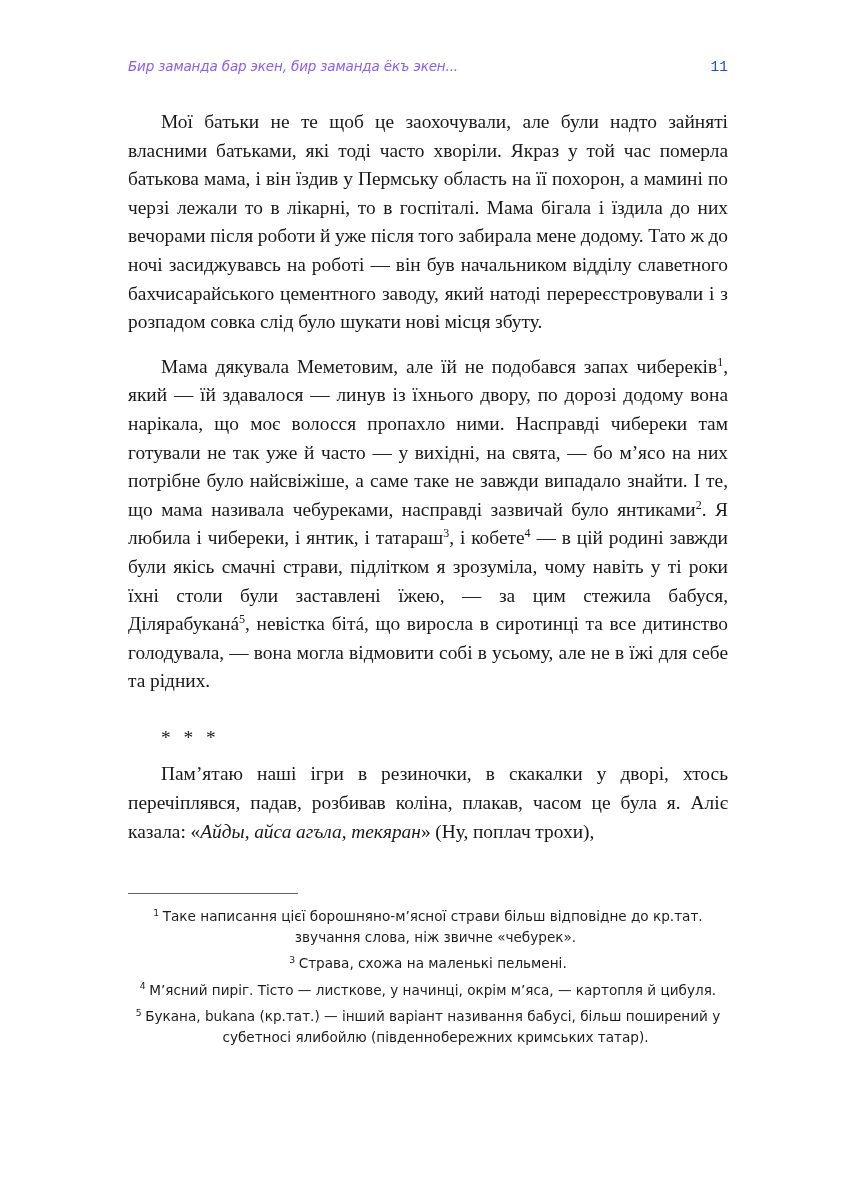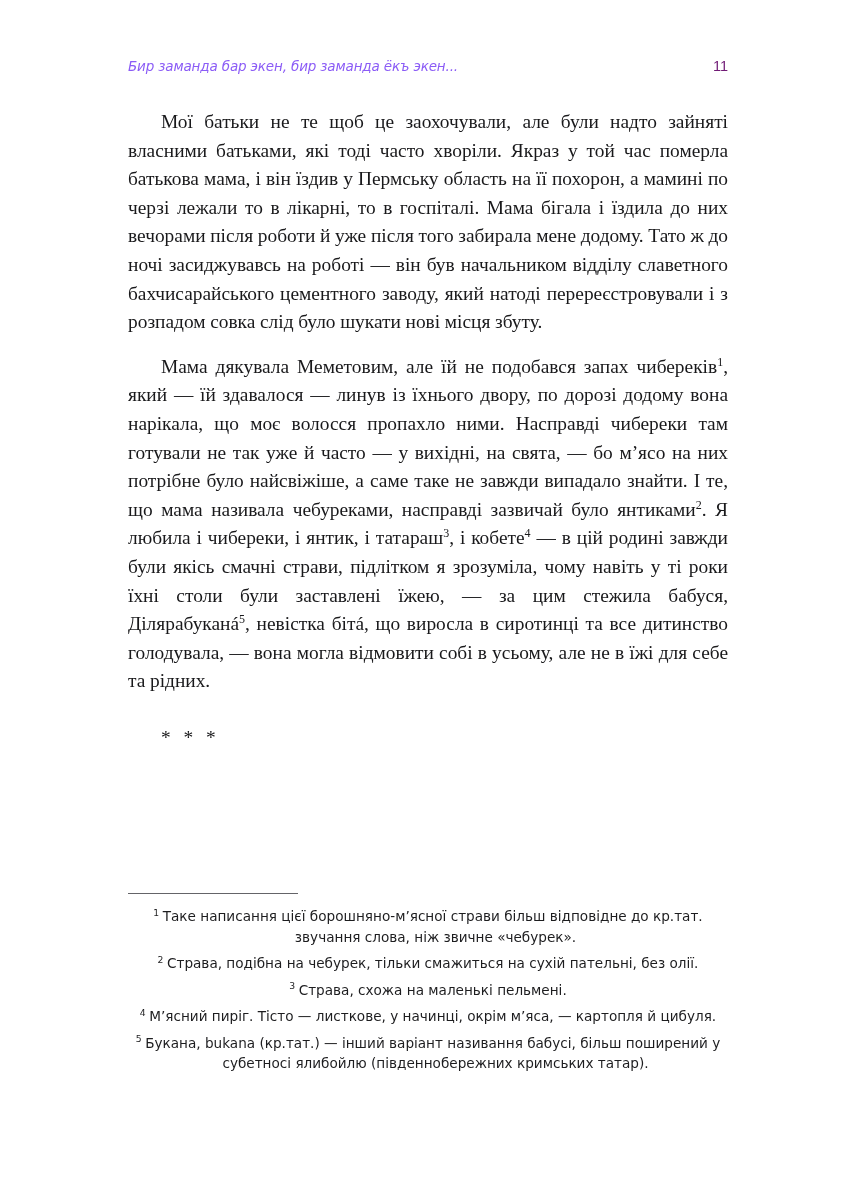--- a/index.html
+++ b/index.html
@@ -36,23 +36,23 @@
   }
   .running-head-title {
     font-family: "DejaVu Sans", "Liberation Sans", sans-serif;
     font-style: italic;
     font-size: 13.5px;
     letter-spacing: -0.15px;
     color: #8b5cf6;
     white-space: nowrap;
   }
   .running-head-folio {
-    font-family: Liberation Sans, sans-serif;
+    font-family: Liberation Mono, monospace;
     font-size: 14.5px;
-    color: #701a75;
+    color: #1d4ed8;
   }
 
   
   .textblock {
     position: absolute;
     left: 128px;
     top: 108px;
     width: 600px;
   }
   .para {
@@ -129,27 +129,27 @@
 
   <div class="textblock">
 
     <p class="para">Мої батьки не те щоб це заохочували, але були надто зайняті власними батьками, які тоді часто хворіли. Якраз у той час померла батькова мама, і він їздив у Пермську область на її похорон, а мамині по черзі лежали то в лікарні, то в госпіталі. Мама бігала і їздила до них вечорами після роботи й уже після того забирала мене додому. Тато ж до ночі засиджувавсь на роботі — він був начальником відділу славетного бахчисарайського цементного заводу, який натоді перереєстровували і з розпадом совка слід було шукати нові місця збуту.</p>
 
     <p class="para" id="para-2"><span>Мама дякувала Меметовим, але їй не подобався запах чибереків</span><sup>1</sup><span>, який — їй здавалося — линув із їхнього двору, по дорозі додому вона нарікала, що моє волосся пропахло ними. Насправді чибереки там готували не так уже й часто — у вихідні, на свята, — бо м’ясо на них потрібне було найсвіжіше, а саме таке не завжди випадало знайти. І те, що мама називала чебуреками, насправді зазвичай було янтиками</span><sup>2</sup><span>. Я любила і чибереки, і янтик, і татараш</span><sup>3</sup><span>, і кобете</span><sup>4</sup><span> — в цій родині завжди були якісь смачні страви, підлітком я зрозуміла, чому навіть у ті роки їхні столи були заставлені їжею, — за цим стежила бабуся, Ділярабуканá</span><sup>5</sup><span>, невістка бітá, що виросла в сиротинці та все дитинство голодувала, — вона могла відмовити собі в усьому, але не в їжі для себе та рідних.</span></p>
 
     <p class="dinkus">* * *</p>
 
 
+    <p class="para" id="para-4"><span>Пам’ятаю наші ігри в резиночки, в скакалки у дворі, хтось перечіплявся, падав, розбивав коліна, плакав, часом це була я. Аліє казала: «</span><em>Айды, айса агъла, текяран</em><span>» (Ну, поплач трохи),</span></p>
 
   </div>
 
   <div class="footnotes">
     <div class="footnote-rule"></div>
     <div id="footnote-list">
         <p class="footnote"><span class="fn-marker">1</span><span class="fn-body">Таке написання цієї борошняно-м’ясної страви більш відповідне до кр.тат. звучання слова, ніж звичне «чебурек».</span></p>
-        <p class="footnote"><span class="fn-marker">2</span><span class="fn-body">Страва, подібна на чебурек, тільки смажиться на сухій пательні, без олії.</span></p>
         <p class="footnote"><span class="fn-marker">3</span><span class="fn-body">Страва, схожа на маленькі пельмені.</span></p>
         <p class="footnote"><span class="fn-marker">4</span><span class="fn-body">М’ясний пиріг. Тісто — листкове, у начинці, окрім м’яса, — картопля й цибуля.</span></p>
         <p class="footnote"><span class="fn-marker">5</span><span class="fn-body">Букана, bukana (кр.тат.) — інший варіант називання бабусі, більш поширений у субетносі ялибойлю (південнобережних кримських татар).</span></p>
       </div>
   </div>
 
 </div>
 
 </body></html>

